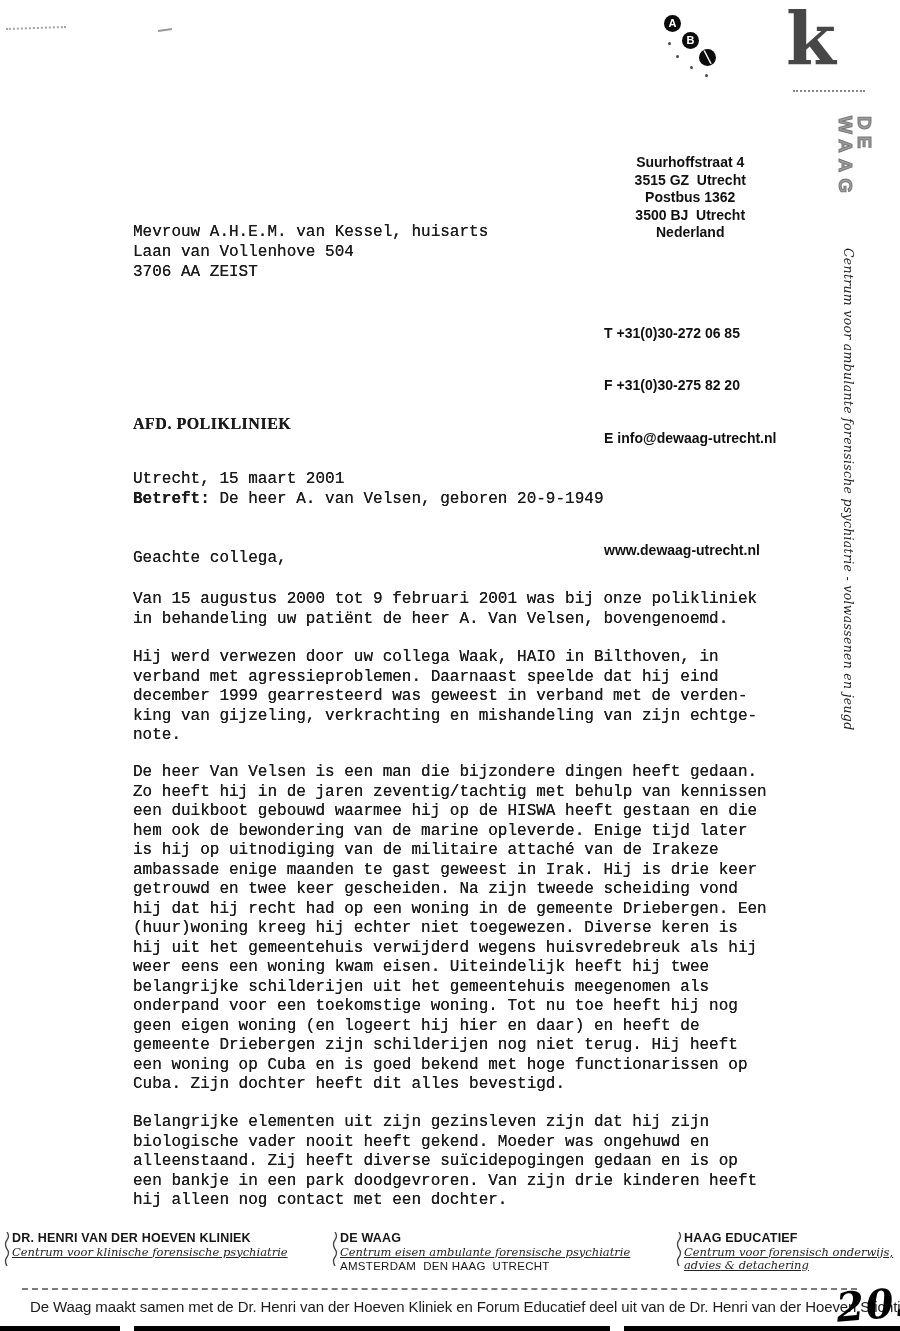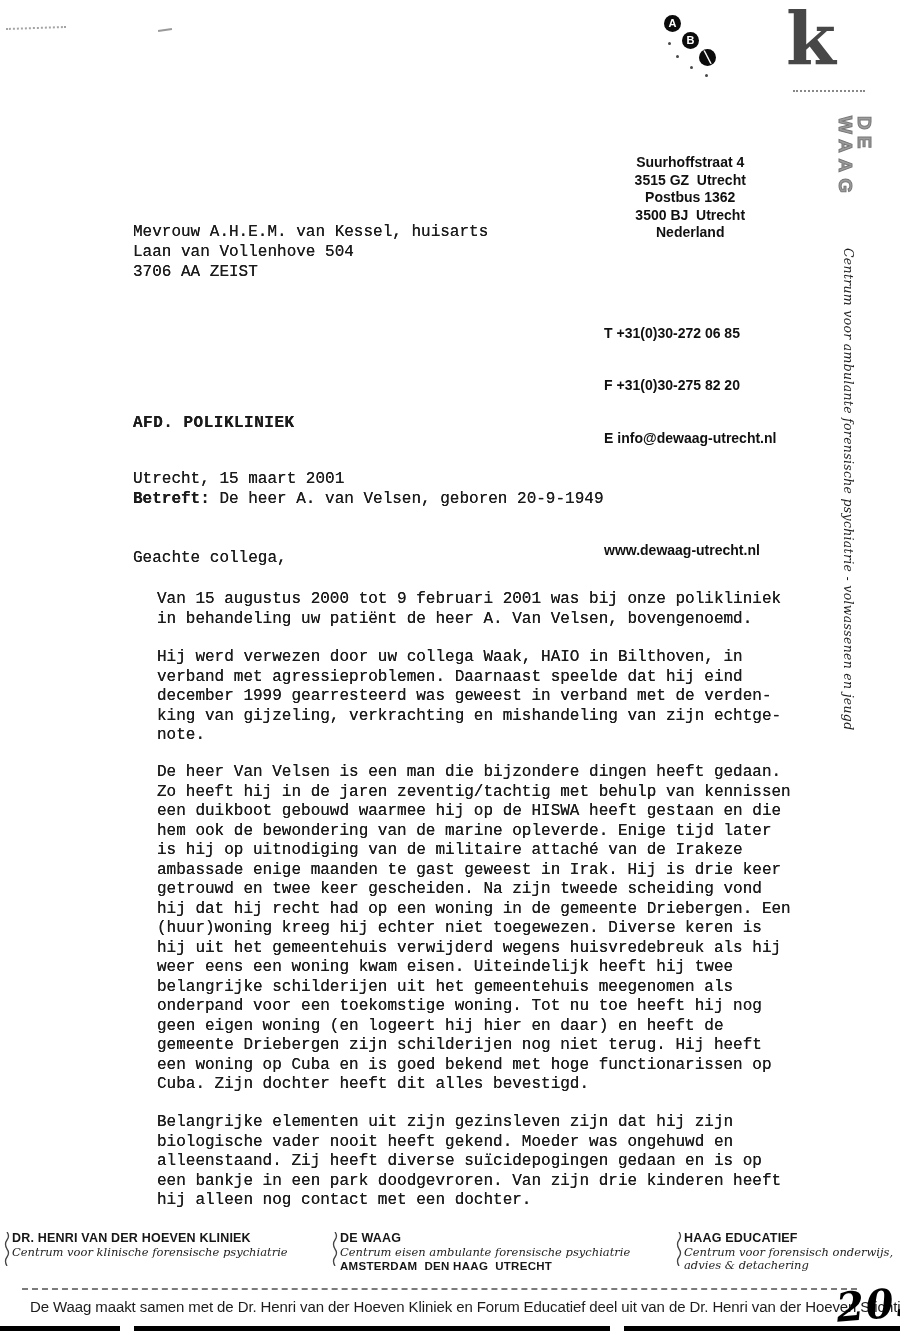--- a/index.html
+++ b/index.html
@@ -55,37 +55,37 @@
   }
 
   
   .mono{
     position:absolute;left:133px;
     font-family:"Liberation Mono","DejaVu Sans Mono",monospace;
     font-size:16px;line-height:19.5px;color:#1b1b1b;
     white-space:pre-wrap;text-shadow:0 0 .5px #222;
   }
   .recipient{top:222px;line-height:20px;}
-  .dept{top:414px;font-weight:700;letter-spacing:.5px;}
+  .dept{top:414px;font-weight:700;letter-spacing:.5px;font-family:Liberation Serif, serif;}
   .dateline{top:470px;}
   .subject{top:490px;}
   .subject .b{font-weight:700;}
   .salutation{top:549px;}
-  .para{width:700px;margin-left:24px;}
+  .para{width:700px;}
   .p1{top:590px;}
   .p2{top:648px;}
   .p3{top:763px;}
   .p4{top:1113px;}
 
   
   .fcol{position:absolute;top:1231px;font-size:12.5px;line-height:14.5px;color:#161616;}
   .fcol .squig{position:absolute;left:-9px;top:1px;}
   .fcol .ftitle{font-weight:700;letter-spacing:.2px;white-space:pre;}
-  .fcol .fsub{font:italic 500 11.5px/13.5px "DejaVu Serif",serif;color:#222;white-space:pre-wrap;}
-  .fcol .fextra{font-weight:700;font-size:11.5px;white-space:pre;letter-spacing:.3px;}
+  .fcol .fsub{font:italic 500 11.5px/13.5px "DejaVu Serif",serif;color:#222;white-space:pre-wrap;text-decoration:underline;}
+  .fcol .fextra{font-weight:400;font-size:11.5px;white-space:pre;letter-spacing:.3px;}
   .fc1{left:12px;}
   .fc2{left:340px;}
   .fc3{left:684px;}
 
   .perforation{
     position:absolute;left:22px;top:1288px;width:835px;height:0;
     border-top:2px dashed #4f4f4f;opacity:.75;
   }
   .fineprint{
     position:absolute;left:30px;top:1298px;width:820px;

